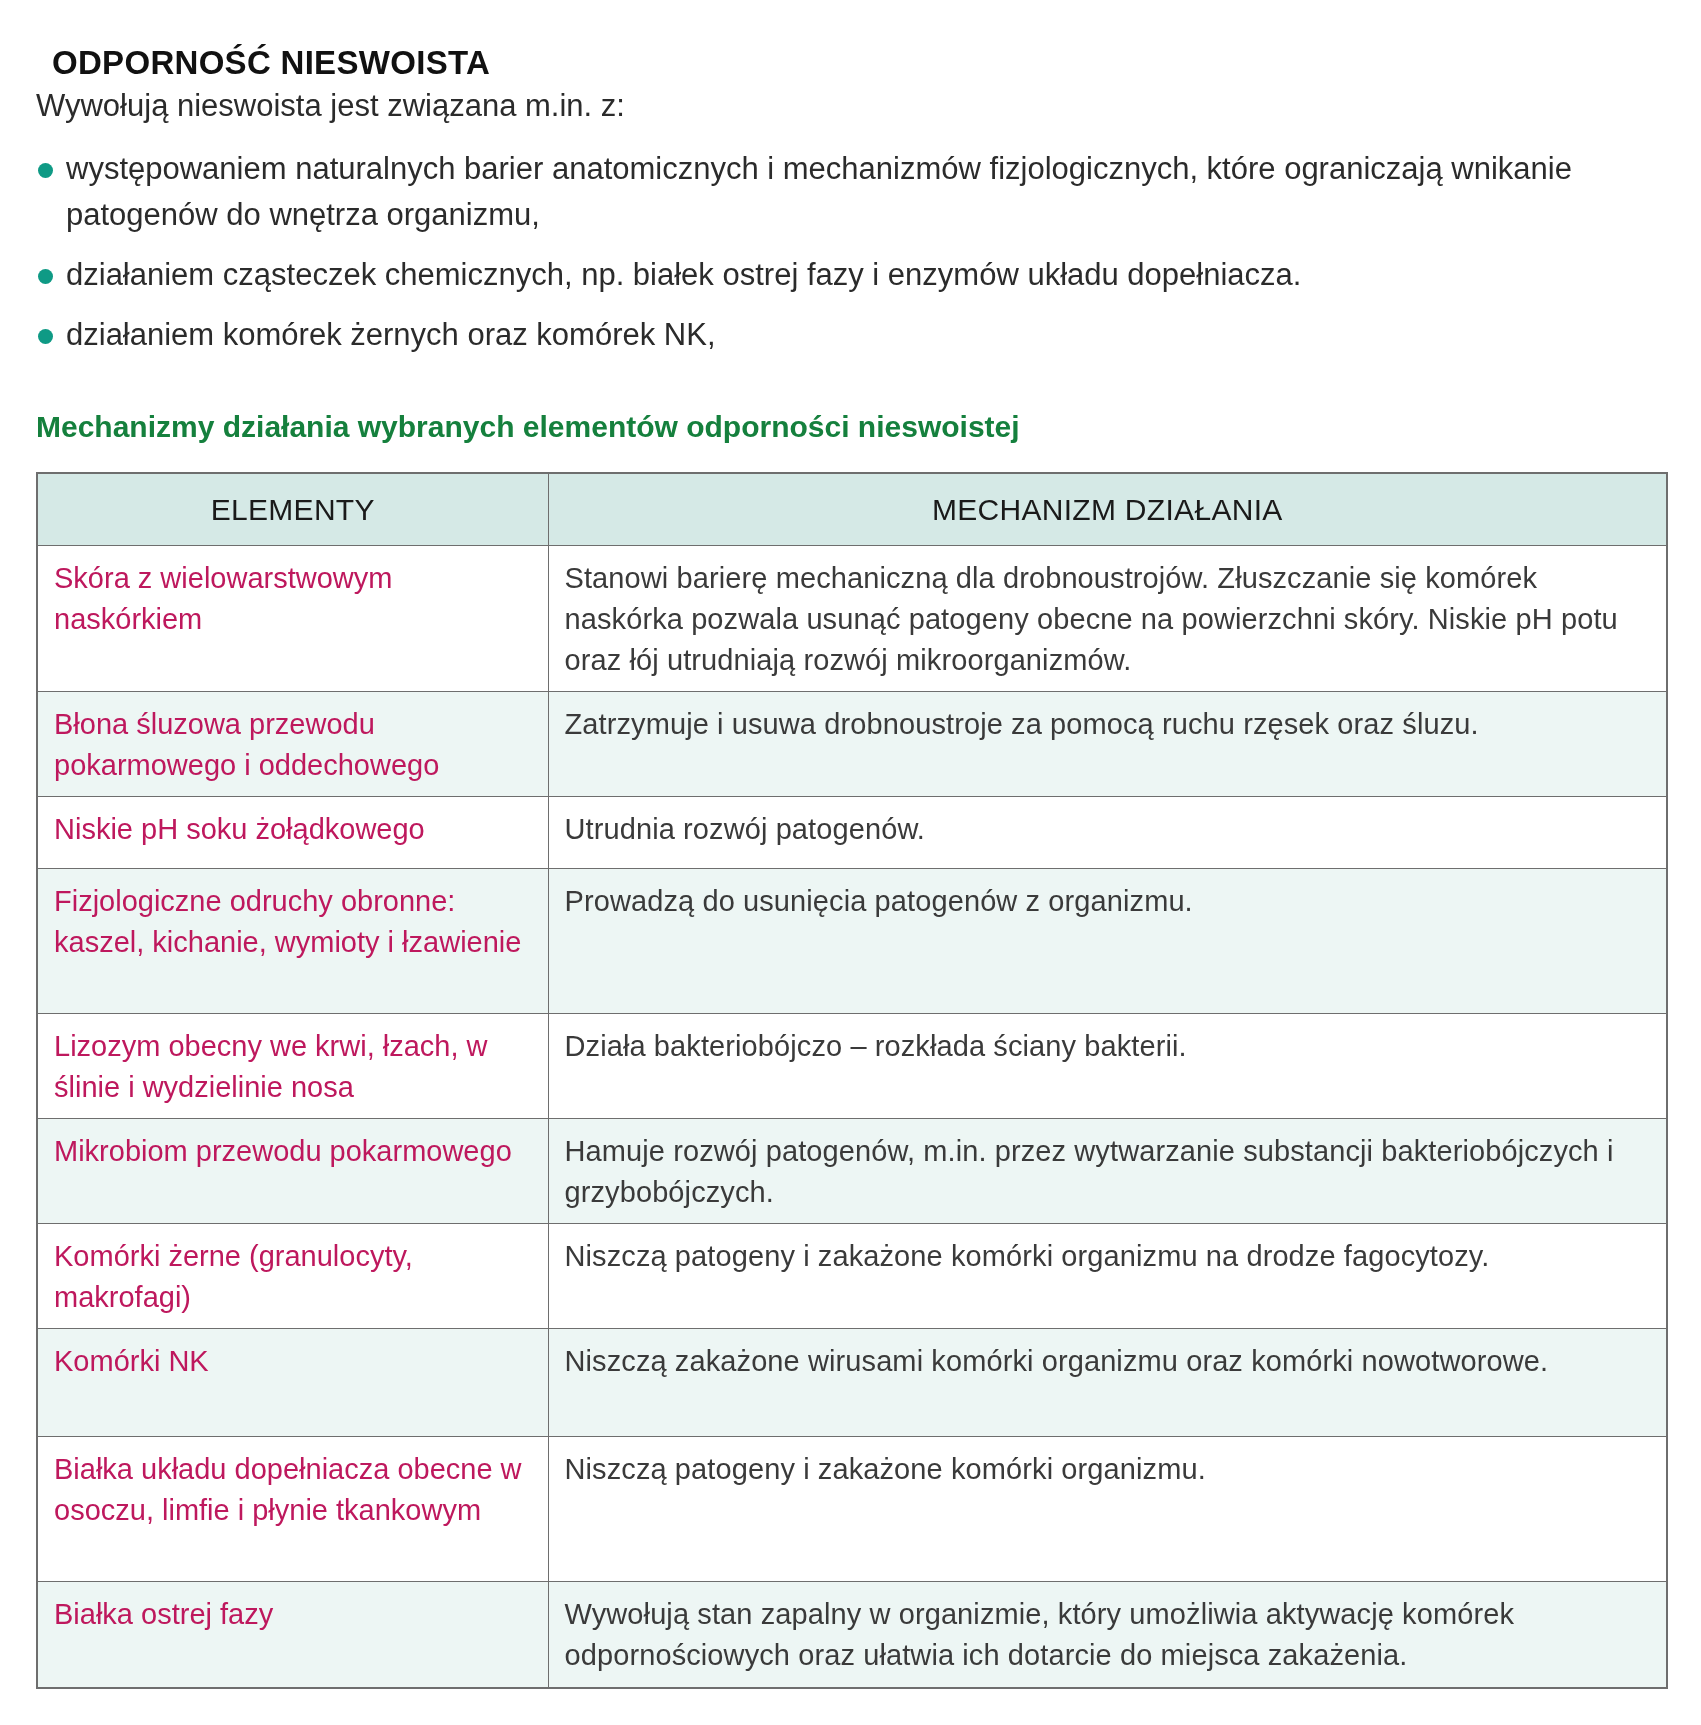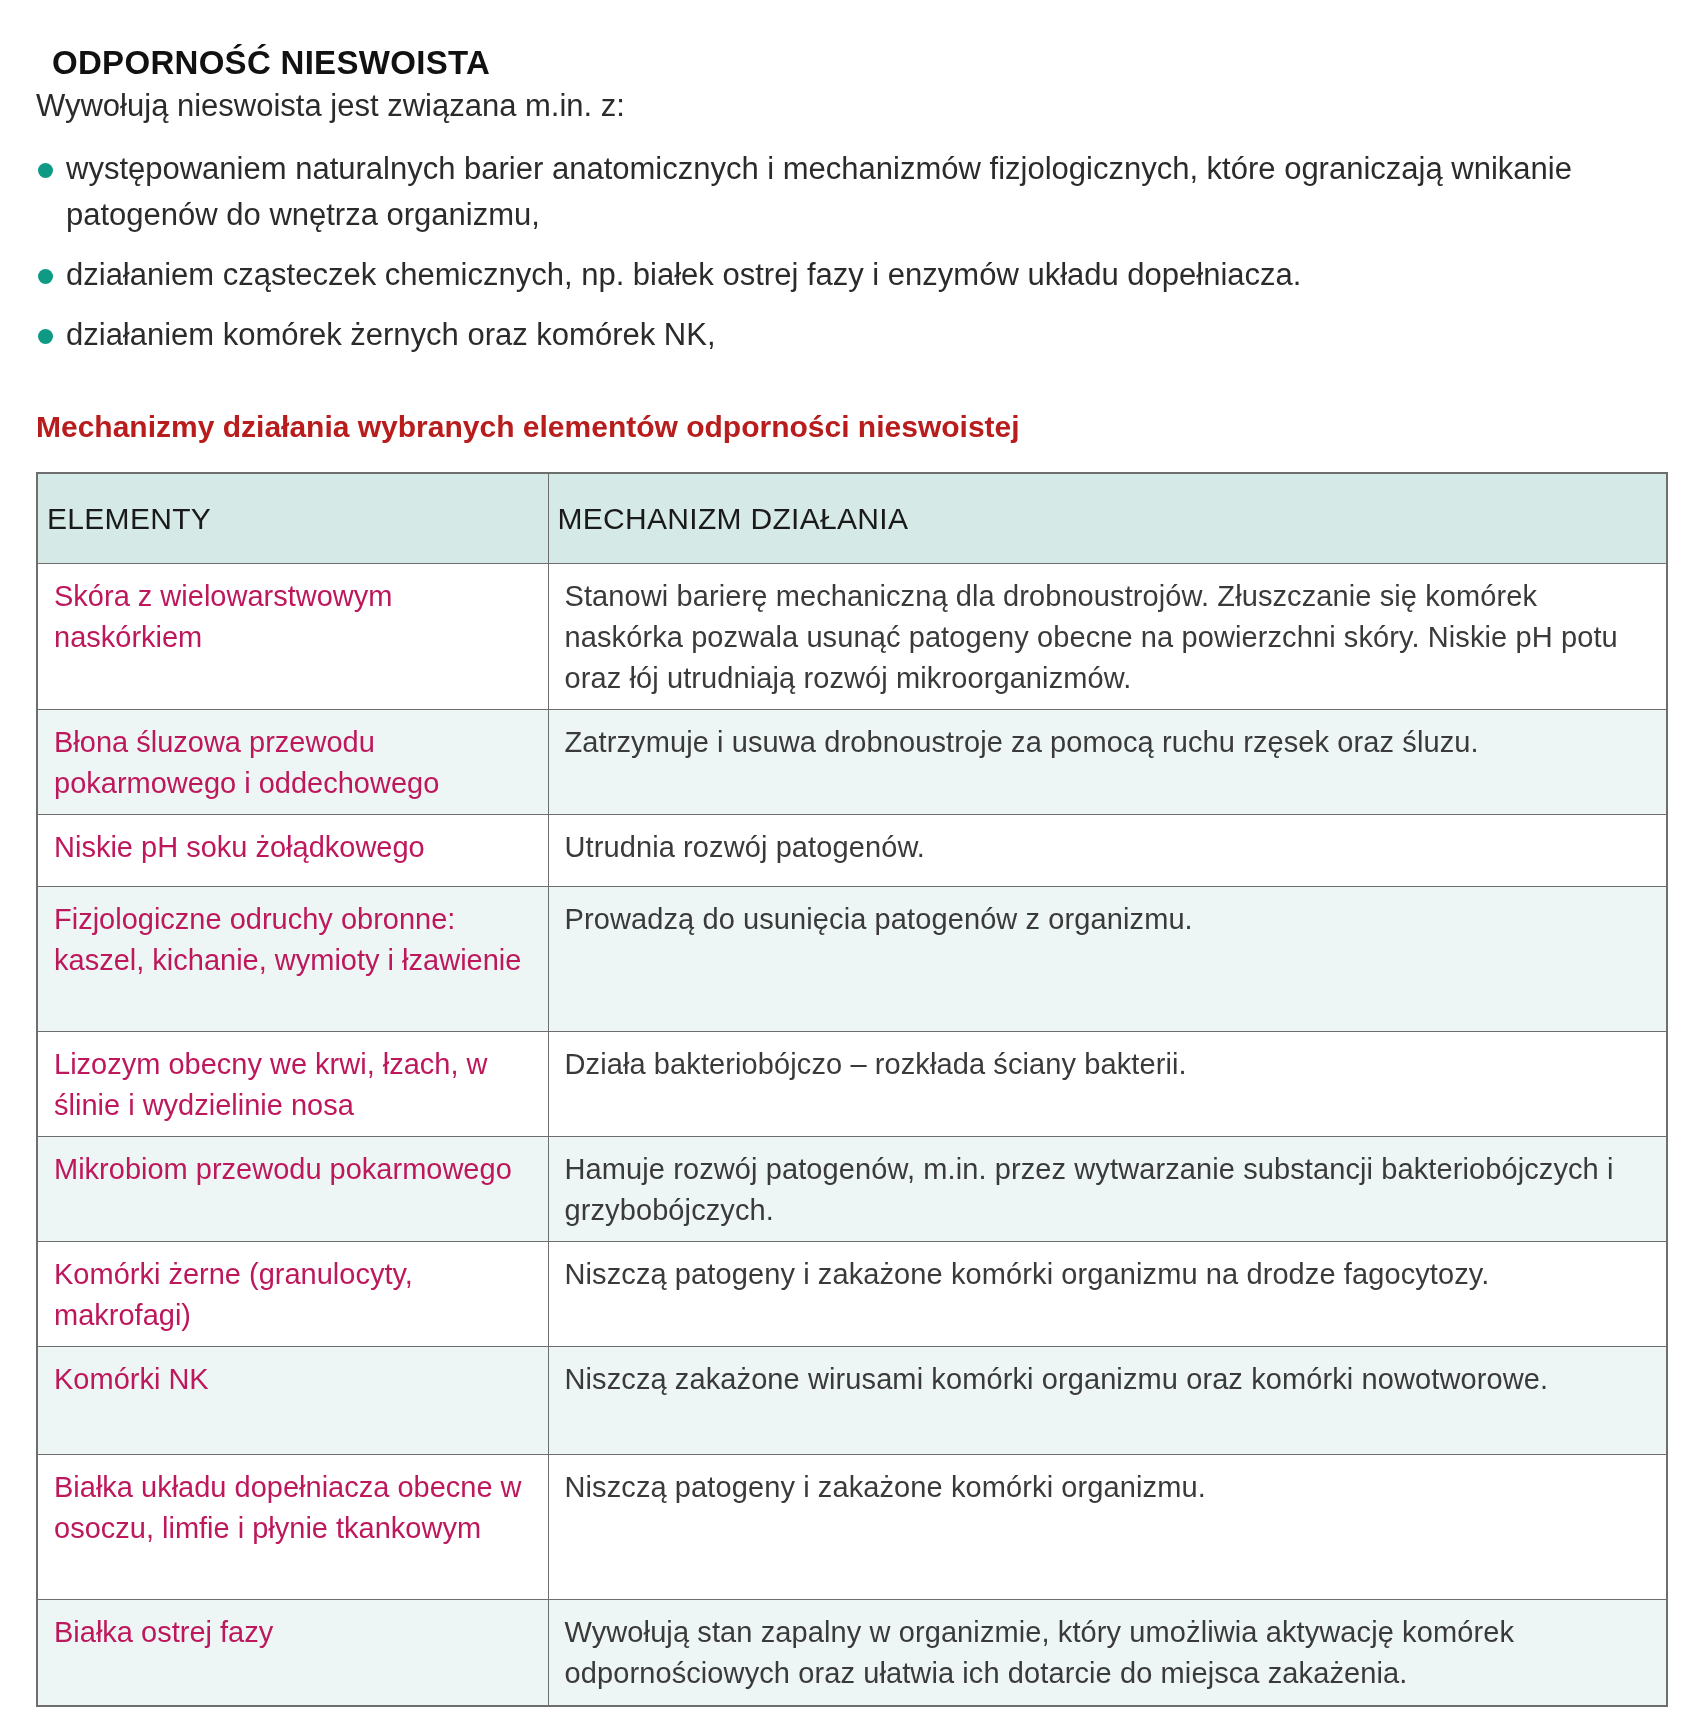--- a/index.html
+++ b/index.html
@@ -9,28 +9,28 @@
            letter-spacing: 0.3px; color: #111; margin: 16px; }
   .intro { position: absolute; left: 36px; top: 88px; font-size: 31px; color: #2b2b2b;
            margin: 0; font-weight: normal; }
   .bullets { position: absolute; left: 36px; top: 146px; width: 1640px; margin: 0; padding: 0;
              list-style: none; }
   .bullets li { position: relative; padding-left: 30px; font-size: 31px; line-height: 46px;
                 color: #2b2b2b; margin-bottom: 14px; }
   .bullets li .dot { position: absolute; left: 2px; top: 17px; width: 15px; height: 15px;
                      border-radius: 50%; background: #0f9a85; }
   .subtitle { position: absolute; left: 36px; top: 410px; font-size: 30px; font-weight: bold;
-              color: #b91c1c; margin: 0; }
+              color: #15803d; margin: 0; }
   table.mech { position: absolute; left: 36px; top: 472px; width: 1630px; border-collapse: collapse;
                table-layout: fixed; border: 2px solid #6e6e6e; }
   table.mech col.c1 { width: 511px; }
   table.mech col.c2 { width: 1119px; }
   table.mech th { background: #d5e9e6; font-weight: normal; font-size: 30px; color: #1a1a1a;
-                  height: 71px; border: 1.5px solid #6e6e6e; text-align: left; vertical-align: middle;
-                  padding: 9px; letter-spacing: 0.3px; }
+                  height: 71px; border: 1.5px solid #6e6e6e; text-align: center; vertical-align: middle;
+                  padding: 0; letter-spacing: 0.3px; }
   table.mech td { border: 1.5px solid #6e6e6e; vertical-align: top; padding: 12px 16px 10px 16px;
                   font-size: 29px; line-height: 41px; }
   table.mech td.el { color: #be185d; }
   table.mech td.mech-text { color: #3a3a3a; font-weight: normal; letter-spacing: 0.1px; }
   table.mech tr.odd td { background: #ffffff; }
   table.mech tr.even td { background: #edf6f4; }
 </style>
 </head>
 <body>
 

